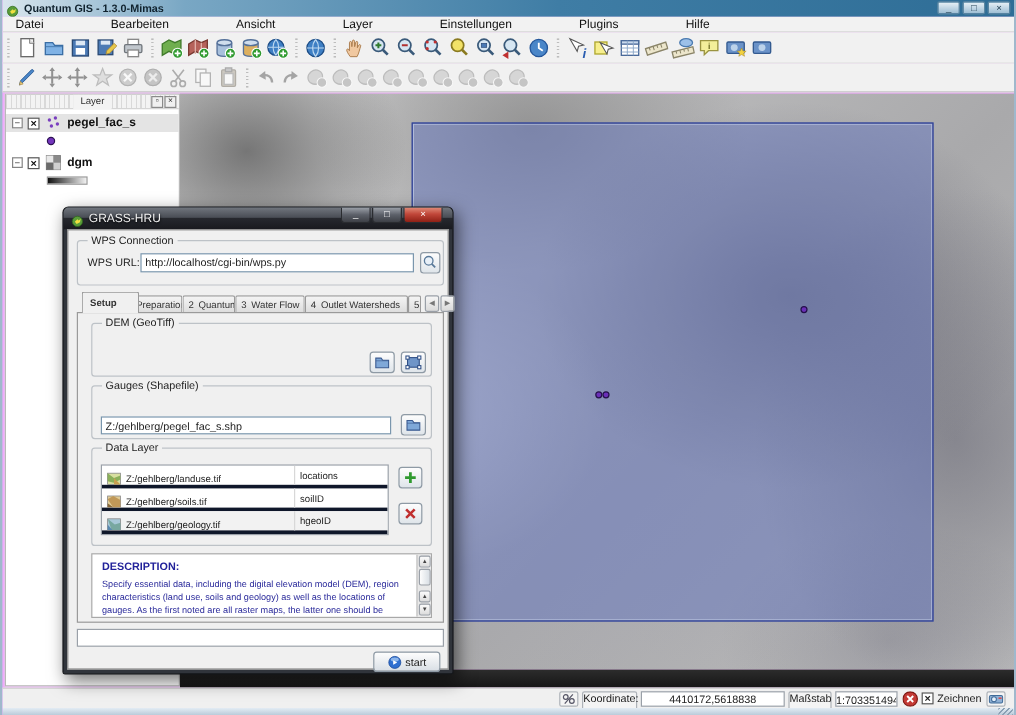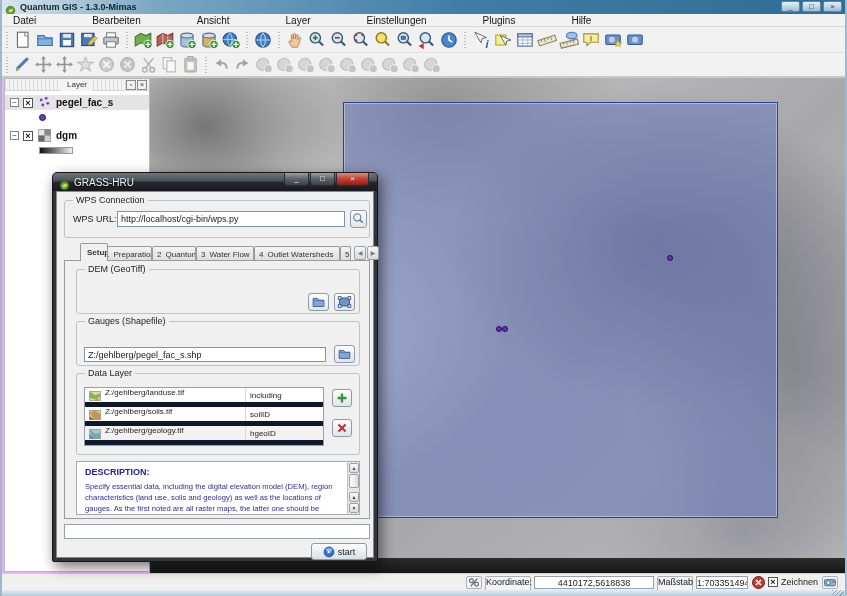--- a/index.html
+++ b/index.html
@@ -128,21 +128,21 @@
   .tab.active { height:18px; background:#f0f0f0; z-index:2; font-weight:bold; }
   .tab.active .tlabel { margin-left:6px; }
   .tabarrow { position:absolute; bottom:1px; width:12px; height:14px; border:1px solid #9aa0a8;
     background:linear-gradient(#f6f6f6,#dadada); font-size:6px; text-align:center; line-height:13px;
     color:#777; border-radius:2px; }
   .tabpanel { position:absolute; left:7px; top:68px; width:306px; height:259px; border:1px solid #9a9a9a;
     background:#f0f0f0; }
 
   .dl-table { position:absolute; left:19px; top:126px; width:240px; height:59px; border:1px solid #9aa0a8;
     background:#fff; overflow:hidden; }
-  .trow { display:flex; height:19px; border-bottom:5px solid #0f172a; align-items:flex-start; }
+  .trow { display:flex; height:19px; border-bottom:3px solid #0f172a; align-items:flex-end; }
   .trow:nth-child(3) { background:#f2f2f2; }
   .tfile { flex:0 0 140px; font-size:8px; color:#222; overflow:hidden; white-space:nowrap; }
   .tid { flex:1; font-size:8px; color:#222; border-left:1px solid #d8d8d8; align-self:stretch;
     display:flex; align-items:center; padding-left:4px; }
   .ricon { width:12px; height:12px; margin:0 4px; flex:0 0 12px; }
   .ricon svg { width:100%; height:100%; }
 
   .descbox { position:absolute; left:11px; top:200px; width:284px; height:54px; background:#fff;
     border:1px solid #a8a8a8; overflow:hidden; }
   .desc-inner { position:absolute; left:0; top:0; right:12px; bottom:0; padding:5px 4px 0 8px; }
@@ -516,21 +516,21 @@
         <input class="tinput" style="left: 52px; top: 10px; width: 228px; height: 16px;" value="http://localhost/cgi-bin/wps.py">
         <div class="sqbtn" style="left:285px; top:9px; width:17px; height:18px;">
           <svg viewBox="0 0 18 18">
               <circle cx="7.5" cy="7" r="4.3" fill="#e8f0f8" stroke="#5a7a9a" stroke-width="1.3"></circle>
               <line x1="10.5" y1="10" x2="14" y2="13.5" stroke="#5a7a9a" stroke-width="1.8"></line>
             </svg>
         </div>
       </div>
 
       <div class="tabbar" id="tabbar">
-          <div class="tab active" style="left: 16px; width: 28px;">
+          <div class="tab active" style="left: 4px; width: 48px;">
             <span class="tlabel">Setup</span>
           </div>
           <div class="tab" style="left: 36px; width: 52px;">
             <span class="tnum">1</span>
             <span class="tlabel">Preparation</span>
           </div>
           <div class="tab" style="left: 88px; width: 44px;">
             <span class="tnum">2</span>
             <span class="tlabel">Quantum</span>
           </div>
@@ -586,21 +586,21 @@
           <span class="glabel">Data Layer</span>
         </div>
         <div class="dl-table" id="dltable">
             <div class="trow">
               <span class="ricon"><svg viewBox="0 0 18 18">
                   <rect x="1" y="2" width="16" height="14" fill="#d8e0a0" stroke="#888"></rect>
                   <path d="M1 2l8 6 8-3v5l-8 4-8-2z" fill="#8ab05a"></path>
                   <path d="M9 8l8 8H9z" fill="#c8a050"></path>
                 </svg></span>
               <span class="tfile">Z:/gehlberg/landuse.tif</span>
-              <span class="tid">including</span>
+              <span class="tid">locations</span>
             </div>
             <div class="trow">
               <span class="ricon"><svg viewBox="0 0 18 18">
                   <rect x="1" y="2" width="16" height="14" fill="#e0cc98" stroke="#888"></rect>
                   <path d="M1 6l7-4 9 5v9H8z" fill="#c09858"></path>
                   <path d="M1 11l7 5H1z" fill="#8a6a3a"></path>
                 </svg></span>
               <span class="tfile">Z:/gehlberg/soils.tif</span>
               <span class="tid">soilID</span>
             </div>

